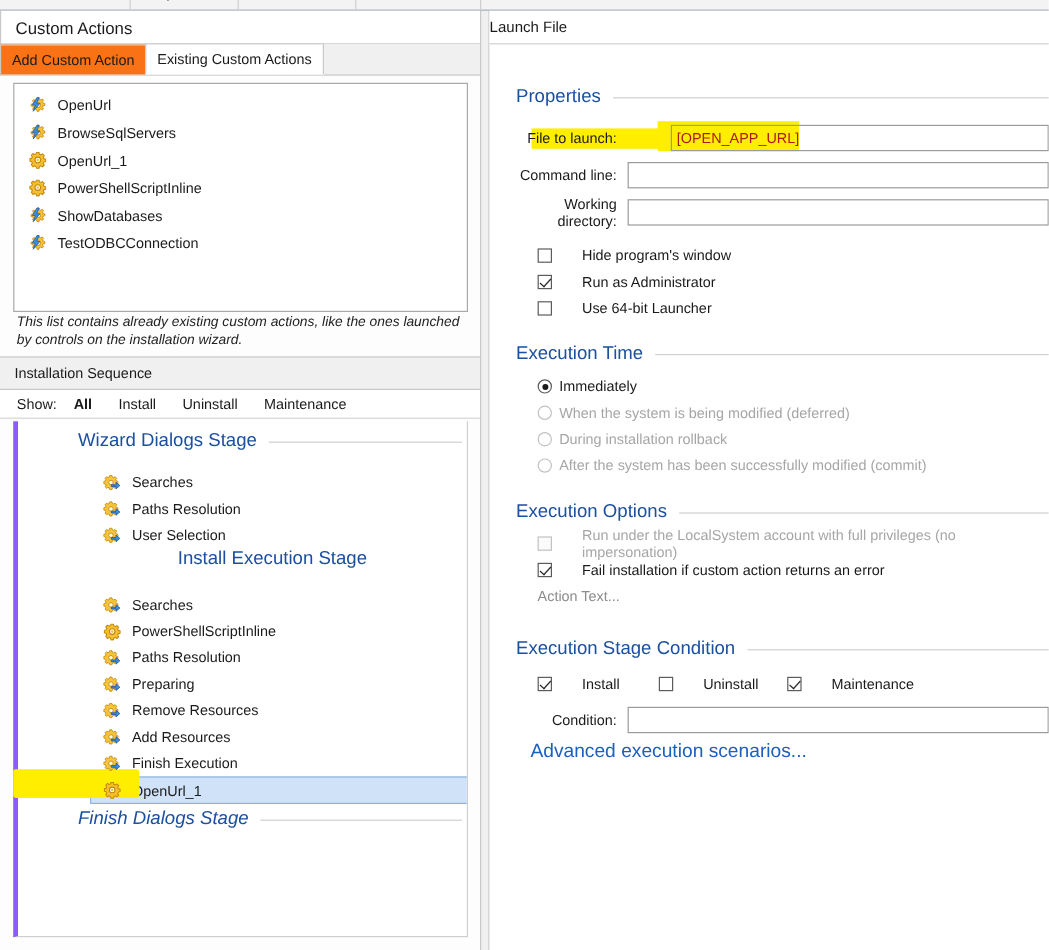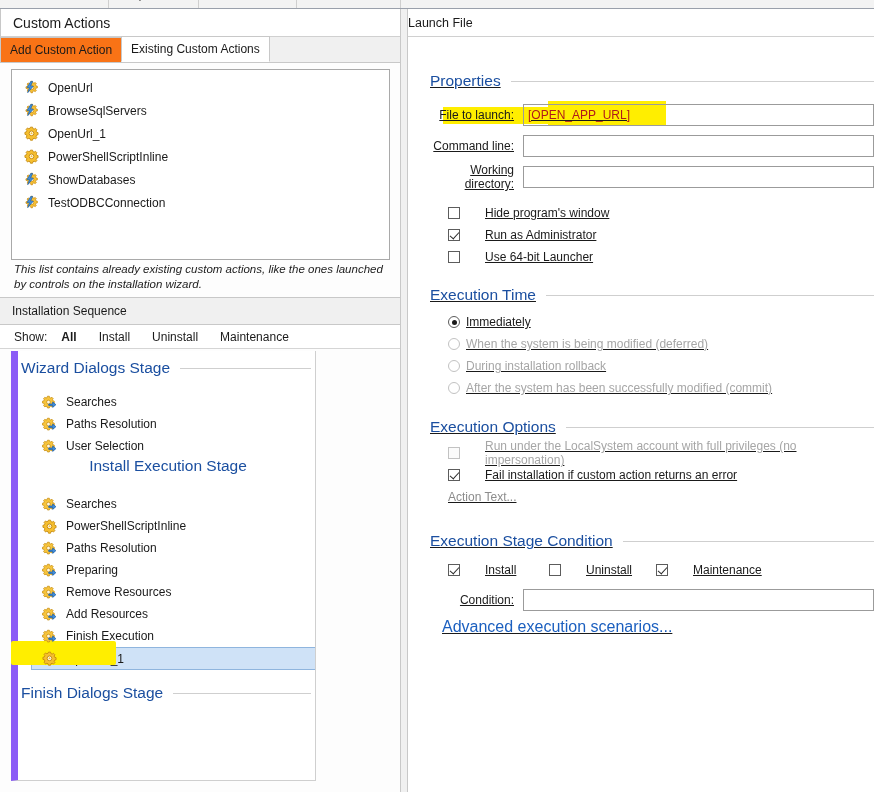--- a/index.html
+++ b/index.html
@@ -73,24 +73,25 @@
   .show-bar {
     position:absolute; left:0; top:316px; width:400px; height:24px;
     background:#ffffff; border-bottom:1px solid #d5d5d5;
     display:flex; align-items:center; padding-left:14px; font-size:12px; gap:0;
   }
   .show-bar .lead { margin-right:14px; color:#1a1a1a; }
   .show-bar .opt { margin-right:22px; cursor:default; }
   .show-bar .opt.sel { font-weight:bold; }
 
   .seq-body {
-    position:absolute; left:11px; top:342px; width:305px; height:430px;
-    background:#ffffff; border-left:7px solid #8b5cf6; border-right:1px solid #cfcfcf;
+    position:absolute; left:11px; top:342px; width:379px; height:430px;
+    background:#ffffff; border-left:4px solid #8b5cf6; border-right:1px solid #cfcfcf;
     border-bottom:1px solid #cfcfcf; border-top:none;
     overflow:hidden;
+    padding-left:47px;
   }
   .stage-head {
     display:flex; align-items:center; color:#1b4fa0; font-size:15.5px;
     padding-left:3px; height:26px; white-space:nowrap;
   }
   .stage-head .rule { flex:1; height:1px; background:#cfcfcf; margin-left:10px; margin-right:4px; }
   .seq-item { height:22px; display:flex; align-items:center; padding-left:24px; font-size:12px; }
   .seq-item .lbl { margin-left:9px; }
 
   .seq-item.selected {
@@ -112,36 +113,36 @@
   .v-div:before { content:""; position:absolute; left:0; top:0; width:1px; height:783px; background:#c8c8c8; }
   .v-div:after  { content:""; position:absolute; right:0; top:0; width:1px; height:783px; background:#c8c8c8; }
 
   
   .right-pane { position:absolute; left:408px; top:9px; width:466px; height:783px; background:#ffffff; }
   .r-title {
     position:absolute; left:0; top:0; width:466px; height:28px;
     background:#ffffff; border-bottom:1px solid #d0d0d0;
     display:flex; align-items:center; padding-left:0px; font-size:12.5px;
   }
-  .r-body { position:absolute; left:0; top:29px; width:466px; height:754px;text-decoration:underline; }
+  .r-body { position:absolute; left:0; top:29px; width:466px; height:754px; }
 
   .group-head {
     display:flex; align-items:center; color:#1b4fa0; font-size:15.5px;
     white-space:nowrap;
   }
   .group-head .rule { flex:1; height:1px; background:#cfcfcf; margin-left:10px; }
 
   .field-row { display:flex; align-items:center; height:24px; margin-bottom:7px; }
   .field-label { width:105px; text-align:right; font-size:12px; padding-right:9px; color:#1a1a1a; }
   .field-input {
     flex:1; height:22px; border:1px solid #9b9b9b; background:#ffffff;
     font-size:12px; line-height:20px; padding-left:4px; color:#1a1a1a;
     font-family:"Liberation Sans", sans-serif; position:relative; z-index:1;
   }
-  .field-input.redval { color:#b01a1a; background:transparent; border-color:#9b9b9b; }
+  .field-input.redval { color:#b01a1a; background:transparent; border-color:#9b9b9b;margin-left:36px; }
 
   .cb-row { display:flex; align-items:center; height:22px; font-size:12px;gap:19px; }
   .cbox {
     width:12px; height:12px; border:1px solid #5c5c5c; background:#fff;
     margin-right:6px; position:relative; flex:none;
   }
   .cbox.checked:after {
     content:""; position:absolute; left:3px; top:0px; width:4px; height:8px;
     border:solid #2b2b2b; border-width:0 1.6px 1.6px 0; transform:rotate(42deg);
   }
@@ -420,21 +421,21 @@
                 <path d="M6.9 1.2h2.2l.4 1.55 1.35.57 1.35-.88 1.55 1.55-.88 1.35.57 1.35 1.55.4v2.2l-1.55.4-.57 1.35.88 1.35-1.55 1.55-1.35-.88-1.35.57-.4 1.55H6.9l-.4-1.55-1.35-.57-1.35.88L2.25 12l.88-1.35-.57-1.35L1.0 8.9V6.7l1.56-.4.57-1.35L2.25 3.6 3.8 2.05l1.35.88 1.35-.57z" fill="#f6bf2f" stroke="#c2870c" stroke-width=".9"></path>
                 <circle cx="8" cy="7.8" r="2.5" fill="#ffffff" stroke="#c2870c" stroke-width="1"></circle>
                 <circle cx="8" cy="7.8" r="1.1" fill="#f6bf2f"></circle>
               </g>
             </svg>
         </span>
         <span class="lbl">OpenUrl_1</span>
         <span class="move-btn">Move</span>
       </div>
 
-      <div class="stage-head" style="margin-top:10px;">
+      <div class="stage-head" style="margin-top:0;font-style:italic;">
         <span>Finish Dialogs Stage</span>
         <span class="rule"></span>
       </div>
     </div>
 
     <div class="hl" style="left:11px; top:632px; width:105px; height:24px; border-radius:2px;"></div>
   </div>
 
   <div class="v-div"></div>
 

